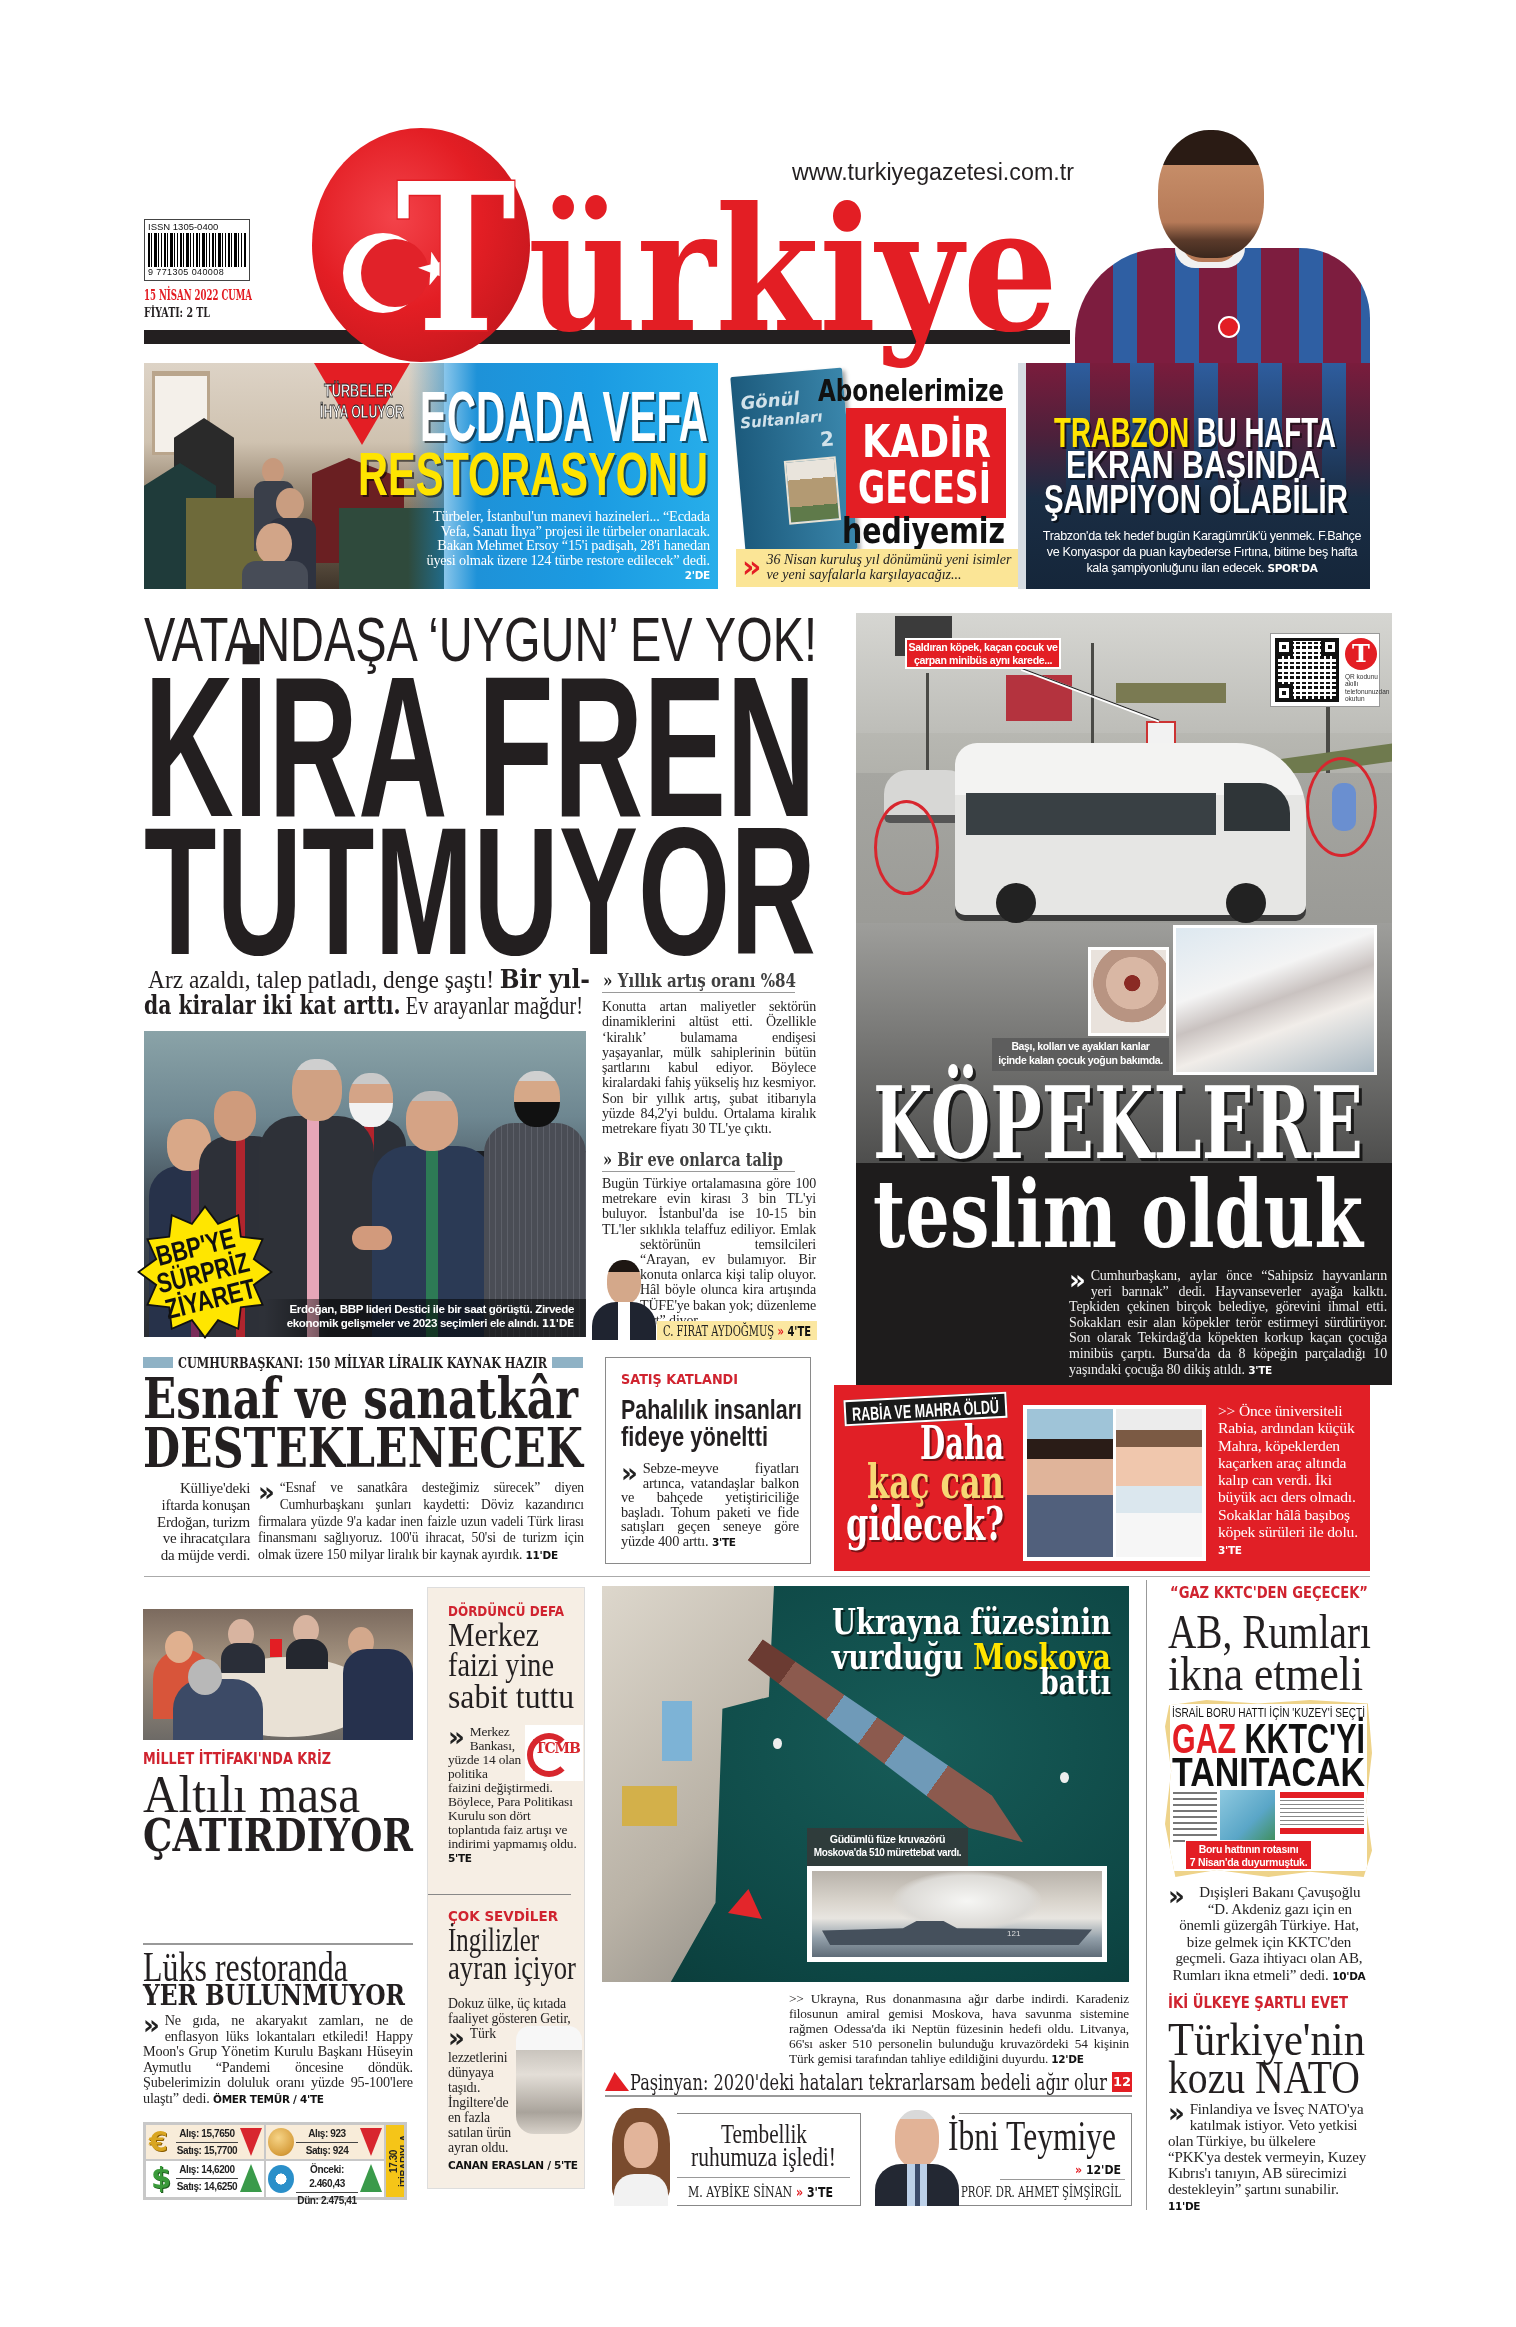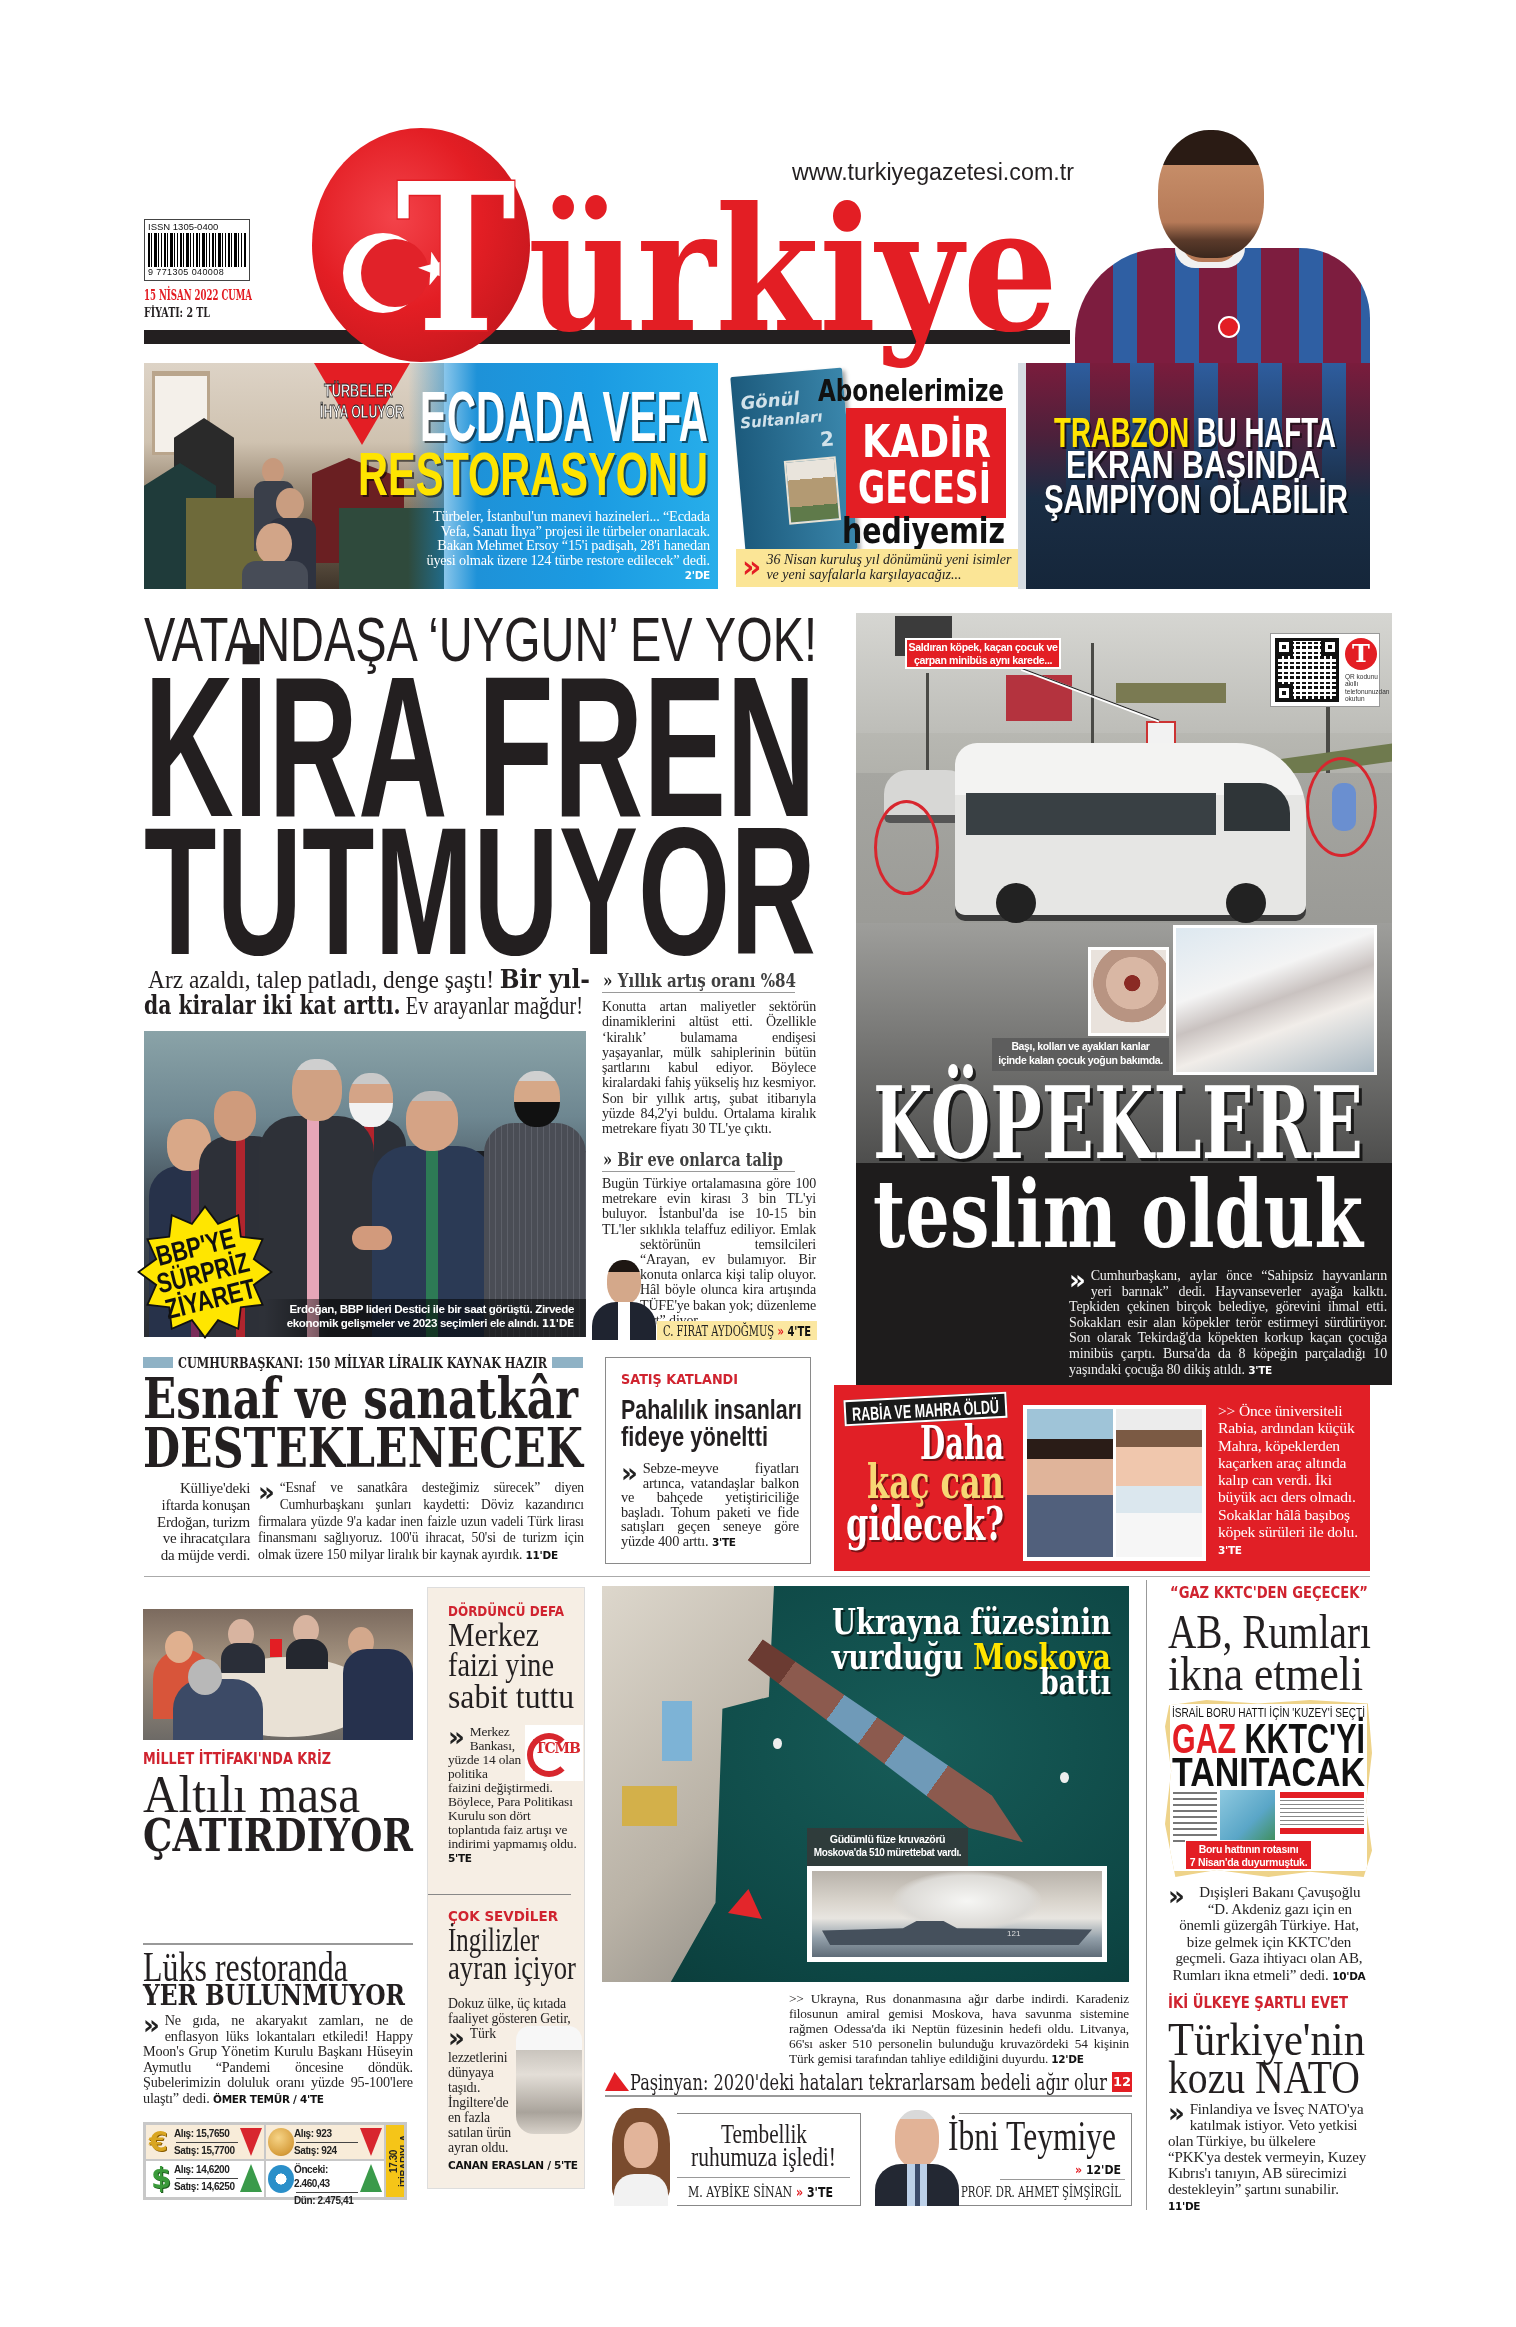--- a/index.html
+++ b/index.html
@@ -14,21 +14,21 @@
 .dsb{font-family:"DejaVu Sans",sans-serif;font-weight:bold}
 .ser{font-family:"Liberation Serif",serif;font-weight:normal}
 .txt{font-family:"Liberation Serif",serif;color:#262424;text-align:justify;letter-spacing:-.15px}
 .ref{font-family:"DejaVu Sans",sans-serif;font-weight:bold;font-size:10.5px;letter-spacing:-.3px;color:#111}
 .chev{font-family:"DejaVu Sans",sans-serif;font-weight:bold;float:left;font-size:26px;line-height:24px;margin:0 5px 0 0;color:#222}
 .chev::before{content:"»"}
 .shadow{filter:drop-shadow(2px 2px 0 rgba(0,0,0,.55))}
 .ph{overflow:hidden;position:absolute}
 .b{position:absolute}
 .rate-cell{position:absolute;height:34px}
-.rate-txt{position:absolute;left:28px;top:2px;width:66px;font-family:"Liberation Sans",sans-serif;font-weight:bold;font-size:10px;line-height:14px;letter-spacing:-.4px;color:#222}
+.rate-txt{position:absolute;left:28px;top:2px;width:66px;font-family:"Liberation Sans",sans-serif;font-weight:bold;font-size:10px;line-height:14px;text-align:center;letter-spacing:-.4px;color:#222}
 .rate-txt .sep{height:1px;background:#444;margin:1px 2px}
 .arrow-down{position:absolute;left:94px;top:3px;width:0;height:0;border-left:11px solid transparent;border-right:11px solid transparent;border-top:28px solid #d8262e}
 .arrow-up{position:absolute;left:94px;top:3px;width:0;height:0;border-left:11px solid transparent;border-right:11px solid transparent;border-bottom:28px solid #3a9a4a}
 </style>
 </head>
 <body>
 
 <header class="a" style="left:0;top:0;width:1516px;height:363px">
   <svg class="fit" style="left:792px;top:158px" width="284" height="30">
     <text class="lt" x="0" y="22" font-size="23" textLength="282" lengthAdjust="spacingAndGlyphs" fill="#231f20">www.turkiyegazetesi.com.tr</text>
@@ -131,20 +131,24 @@
   <div class="b" style="left:882px;top:0;width:344px;height:226px;background:linear-gradient(180deg,rgba(22,38,58,0) 0%,rgba(22,38,58,.45) 32%,#1a2d44 60%,#15263a 100%),repeating-linear-gradient(90deg,#7a1c3c 0 40px,#2e5d9e 40px 64px)"></div>
   <svg class="fit shadow" style="left:910px;top:45px" width="284" height="45">
     <text class="cond" x="0" y="39" font-size="42" textLength="282" lengthAdjust="spacingAndGlyphs"><tspan fill="#ffe400">TRABZON</tspan><tspan fill="#fff"> BU HAFTA</tspan></text>
   </svg>
   <svg class="fit shadow" style="left:922px;top:80px" width="256" height="40">
     <text class="cond" x="0" y="35" font-size="38" textLength="254" lengthAdjust="spacingAndGlyphs" fill="#fff">EKRAN BAŞINDA</text>
   </svg>
   <svg class="fit shadow" style="left:900px;top:113px" width="306" height="42">
     <text class="cond" x="0" y="37" font-size="40" textLength="304" lengthAdjust="spacingAndGlyphs" fill="#fff">ŞAMPİYON OLABİLİR</text>
   </svg>
+  <div class="b" style="left:896px;top:165px;width:324px;font-family:'Liberation Sans',sans-serif;font-size:12.6px;line-height:16px;color:#fff;text-align:center;letter-spacing:-.35px">
+    <span>Trabzon'da tek hedef bugün Karagümrük'ü yenmek. F.Bahçe ve Konyaspor da puan kaybederse Fırtına, bitime beş hafta kala şampiyonluğunu ilan edecek.</span>
+    <span class="ref" style="color:#fff">SPOR'DA</span>
+  </div>
 </section>
 
 <article class="a" style="left:140px;top:600px;width:682px;height:745px">
   <svg class="fit" style="left:2px;top:8px" width="680" height="65">
     <text class="lt" x="2" y="53" font-size="63" textLength="673" lengthAdjust="spacingAndGlyphs" fill="#231f20">VATANDAŞA ‘UYGUN’ EV YOK!</text>
   </svg>
   <svg class="fit" style="left:2px;top:60px" width="680" height="165">
     <text class="cond" x="2" y="156" font-size="200" textLength="672" lengthAdjust="spacingAndGlyphs" fill="#231f20">KİRA FREN</text>
   </svg>
   <svg class="fit" style="left:2px;top:215px" width="680" height="145">

